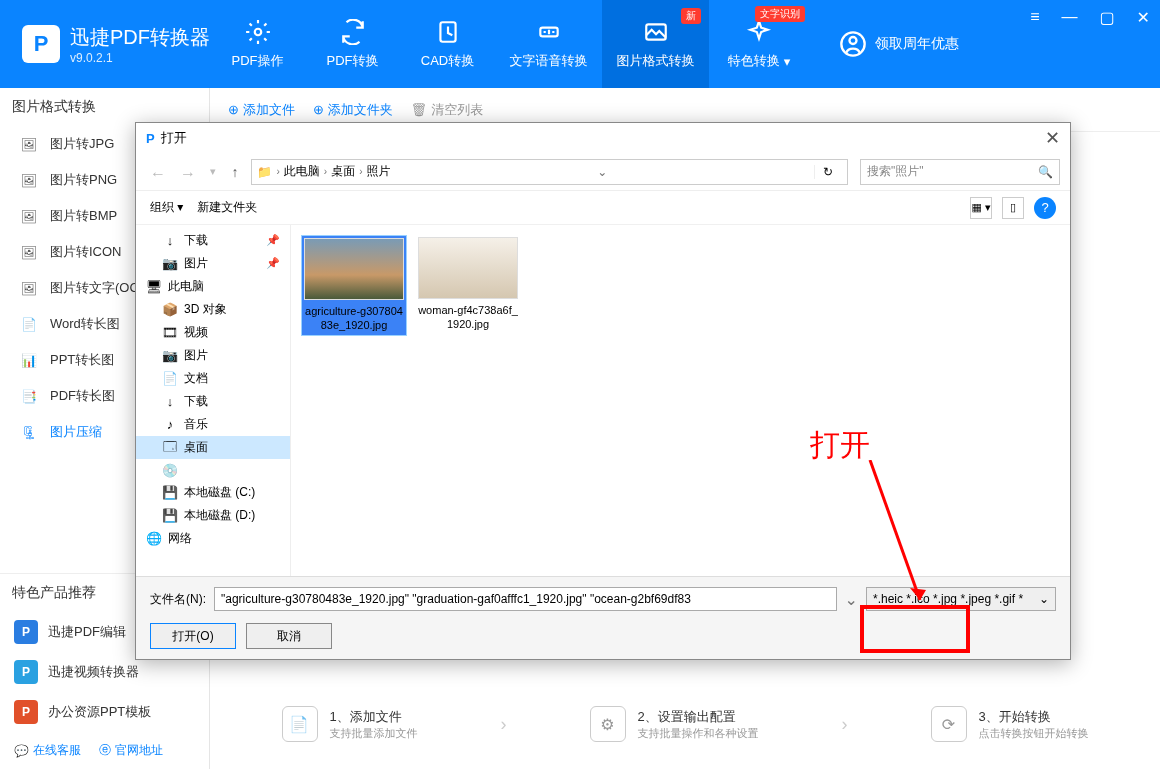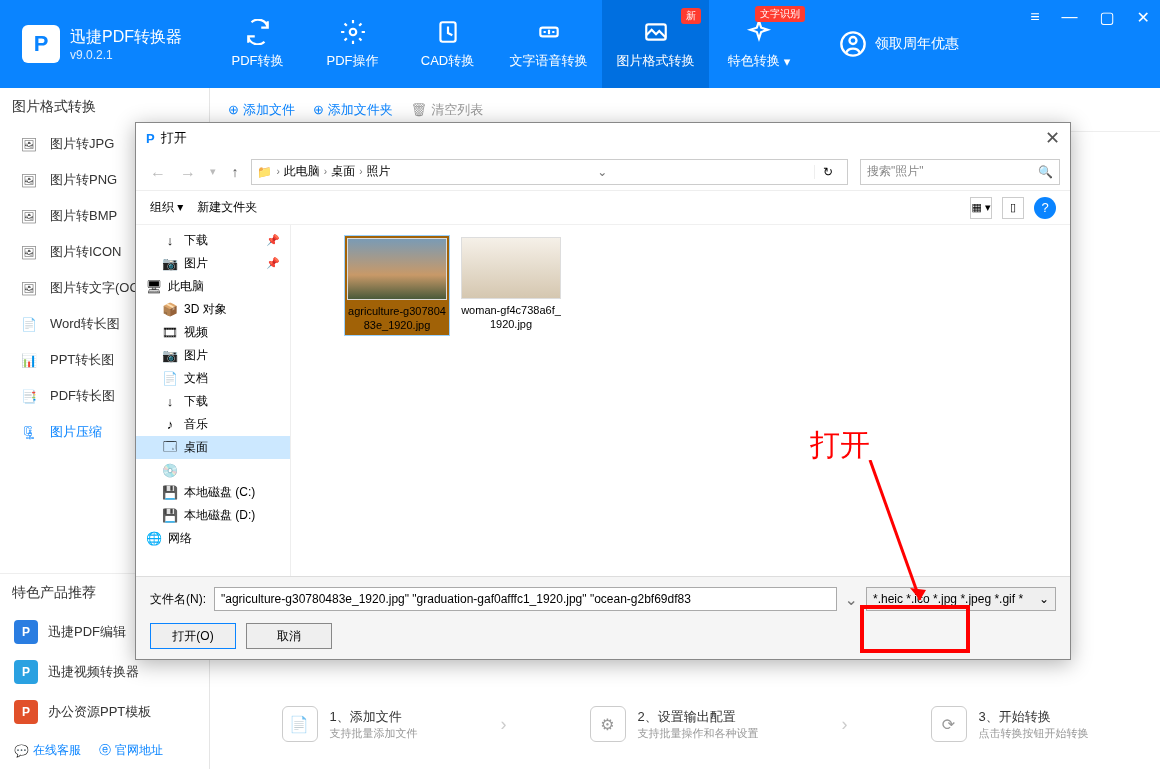--- a/index.html
+++ b/index.html
@@ -1,21 +1,21 @@
 <!DOCTYPE html>
 <html><head>
 <meta charset="utf-8">
 <style>
 * { margin: 0; padding: 0; box-sizing: border-box; font-family: "Microsoft YaHei", Arial, sans-serif; }
 body { width: 1160px; height: 769px; background: #fff; overflow: hidden; position: relative; }
 
 .titlebar { height: 88px; background: #0a84ff; display: flex; align-items: center; color: #fff; position: relative; }
 .logo-section { width: 210px; padding-left: 22px; display: flex; align-items: center; gap: 10px; }
 .logo-icon { width: 38px; height: 38px; background: #fff; border-radius: 6px; display: flex; align-items: center; justify-content: center; color: #0a84ff; font-weight: bold; font-size: 22px; }
-.logo-text { font-size: 16px; text-align: right; }
+.logo-text { font-size: 20px; text-align: right; }
 .logo-version { font-size: 12px; opacity: 0.85; }
 .tabs { display: flex; height: 100%; }
 .tab { width: 95px; height: 100%; display: flex; flex-direction: column; align-items: center; justify-content: center; gap: 6px; font-size: 13px; position: relative; cursor: pointer; }
 .tab.wide { width: 107px; }
 .tab.active { background: #006fe0; }
 .tab-icon { width: 28px; height: 28px; display: flex; align-items: center; justify-content: center; }
 .tab-badge { position: absolute; top: 8px; right: 8px; background: #ff3b30; color: #fff; font-size: 10px; padding: 1px 5px; border-radius: 3px; }
 .reward { margin-left: 30px; display: flex; align-items: center; gap: 8px; font-size: 14px; cursor: pointer; }
 .window-controls { position: absolute; right: 10px; top: 8px; display: flex; gap: 22px; font-size: 16px; }
 .window-controls span { cursor: pointer; }
@@ -67,21 +67,21 @@
 .dlg-body { flex: 1; display: flex; overflow: hidden; }
 .tree { width: 155px; border-right: 1px solid #eee; padding: 4px 0; font-size: 12px; overflow-y: auto; }
 .tree-item { display: flex; align-items: center; gap: 6px; padding: 3px 10px; cursor: pointer; }
 .tree-item.indent { padding-left: 26px; }
 .tree-item.selected { background: #cce8ff; }
 .tree-icon { width: 16px; height: 16px; display: inline-flex; align-items: center; justify-content: center; font-size: 13px; }
 .pin { margin-left: auto; color: #888; font-size: 11px; }
 
 .files { flex: 1; padding: 10px; display: flex; gap: 8px; align-content: flex-start; flex-wrap: wrap; }
 .file-card { width: 106px; text-align: center; font-size: 11px; cursor: pointer; padding: 2px; }
-.file-card.selected { background: #a16207; border: 1px solid #99d1ff; margin-left: 43px; }
+.file-card.selected { background: #3b82f6; border: 1px solid #99d1ff; }
 .thumb { width: 100px; height: 62px; margin: 0 auto 4px; border: 1px solid #ddd; background: linear-gradient(180deg, #7a9bb5 0%, #c89968 60%, #4a5a3a 100%); }
 .thumb.t2 { background: linear-gradient(180deg, #f4cd8a 0%, #d8905a 100%); position: relative; }
 .thumb.t3 { background: linear-gradient(180deg, #e8dcc8 0%, #a8b9c8 50%, #7b6a5a 100%); }
 .thumb.t4 { background: linear-gradient(180deg, #f5f0e8 0%, #d5c7b0 100%); }
 .file-name { word-break: break-all; line-height: 1.3; }
 
 .dlg-footer { padding: 10px 14px; background: #f5f5f5; border-top: 1px solid #ddd; }
 .fn-row { display: flex; align-items: center; gap: 8px; margin-bottom: 12px; }
 .fn-label { font-size: 12px; }
 .fn-input { flex: 1; height: 24px; border: 1px solid #aaa; padding: 0 6px; font-size: 12px; }
@@ -103,33 +103,33 @@
     <div class="logo-icon">P</div>
     <div>
       <div class="logo-text">迅捷PDF转换器</div>
       <div class="logo-version">v9.0.2.1</div>
     </div>
   </div>
   <div class="tabs">
     <div class="tab">
       <span class="tab-icon">
           <svg width="26" height="26" viewBox="0 0 24 24" fill="none" stroke="#fff" stroke-width="2">
-            <path d="M21 2v6h-6M3 22v-6h6M21 8a9 9 0 0 0-15-5M3 16a9 9 0 0 0 15 5"></path>
-          </svg>
-        </span>
-      <span>PDF转换</span>
-    </div>
-    <div class="tab">
-      <span class="tab-icon">
-          <svg width="26" height="26" viewBox="0 0 24 24" fill="none" stroke="#fff" stroke-width="2">
             <circle cx="12" cy="12" r="3"></circle>
             <path d="M12 1v3M12 20v3M4.2 4.2l2.1 2.1M17.7 17.7l2.1 2.1M1 12h3M20 12h3M4.2 19.8l2.1-2.1M17.7 6.3l2.1-2.1"></path>
           </svg>
         </span>
       <span>PDF操作</span>
+    </div>
+    <div class="tab">
+      <span class="tab-icon">
+          <svg width="26" height="26" viewBox="0 0 24 24" fill="none" stroke="#fff" stroke-width="2">
+            <path d="M21 2v6h-6M3 22v-6h6M21 8a9 9 0 0 0-15-5M3 16a9 9 0 0 0 15 5"></path>
+          </svg>
+        </span>
+      <span>PDF转换</span>
     </div>
     <div class="tab">
       <span class="tab-icon">
           <svg width="26" height="26" viewBox="0 0 24 24" fill="none" stroke="#fff" stroke-width="2">
             <rect x="5" y="3" width="14" height="18" rx="2"></rect>
             <path d="M12 7v6l4 2"></path>
           </svg>
         </span>
       <span>CAD转换</span>
     </div>

